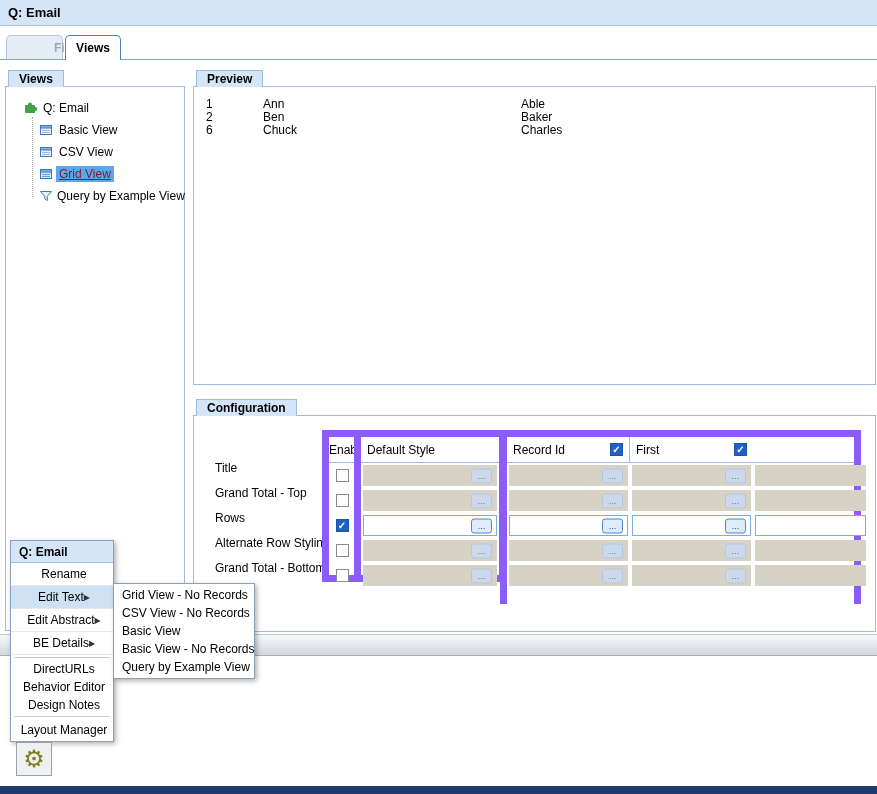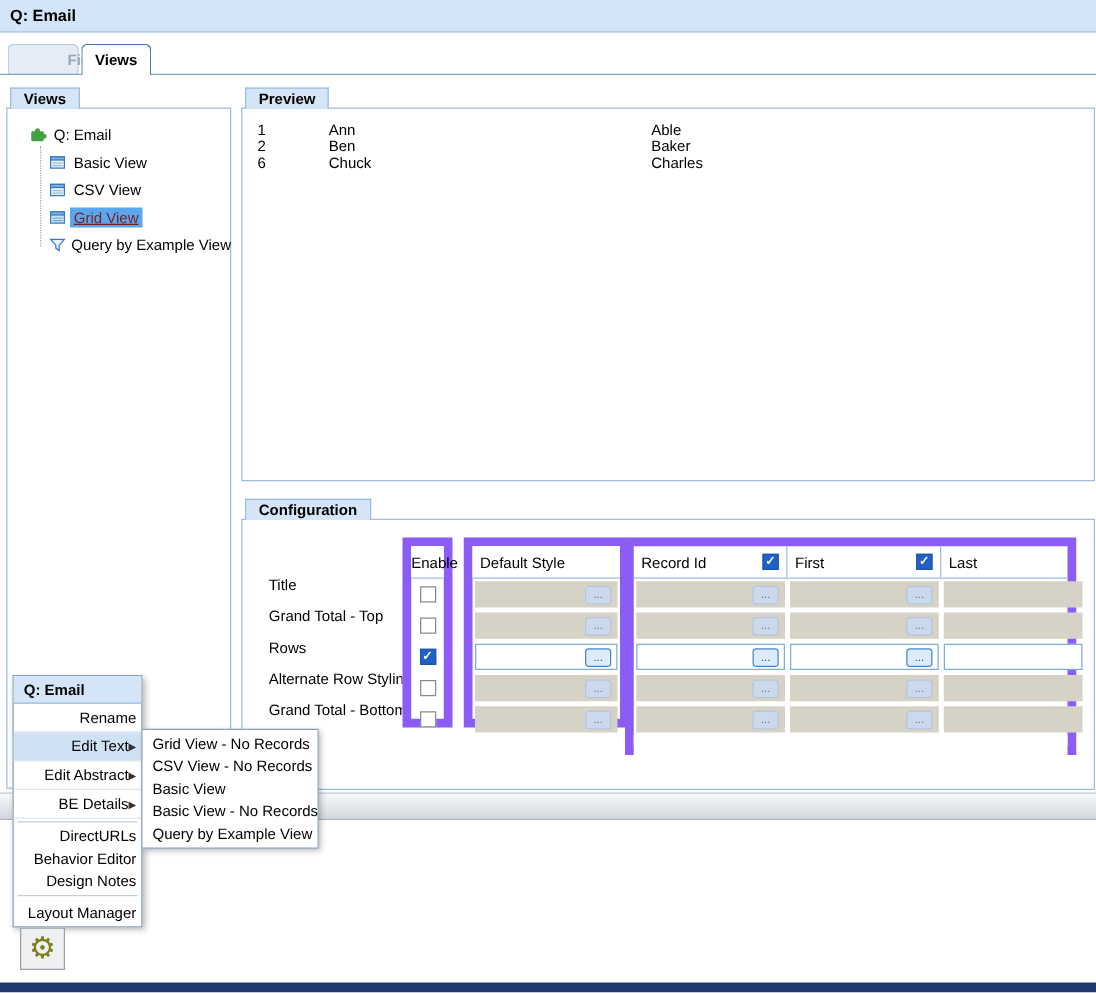--- a/index.html
+++ b/index.html
@@ -41,21 +41,21 @@
   .preview-rows{position:relative;padding-top:11px;}
   .preview-row{position:relative;height:13px;line-height:13px;}
   .pv-id{position:absolute;left:12px;}
   .pv-first{position:absolute;left:69px;}
   .pv-last{position:absolute;left:327px;text-align:center;}
 
   
   .cfg-row-label{position:absolute;left:21px;width:110px;height:25px;line-height:25px;white-space:nowrap;}
   .cfg-box{position:absolute;border:7px solid #8b5cf6;background:#fff;}
   .cfg-enable-box{left:128px;top:14px;width:40px;height:152px;}
-  .cfg-style-box{left:177px;top:14px;width:132px;height:152px;}
+  .cfg-style-box{left:160px;top:14px;width:152px;height:152px;}
   .cfg-group-box{left:306px;top:14px;width:361px;height:174px;}
   .cfg-col-header{height:26px;line-height:26px;border-bottom:1px solid #9dbde0;background:#fff;
     padding-left:6px;white-space:nowrap;}
   .cfg-enable-box .cfg-col-header{text-align:center;padding-left:0;}
   .cb-cell{height:25px;display:flex;align-items:center;justify-content:center;}
   .cb{width:13px;height:13px;border:1px solid #8a8a8a;background:#fff;display:inline-flex;
     align-items:center;justify-content:center;font-size:10px;line-height:11px;cursor:pointer;}
   .cb.checked{background:#2160c4;border-color:#1d54ad;color:#fff;font-weight:bold;}
   .style-cell{position:relative;height:25px;}
   .style-cell .pad{position:absolute;left:2px;right:2px;top:2px;bottom:2px;background:#d6d2c6;}
@@ -74,21 +74,21 @@
 
   
   .graybar{position:absolute;left:0;top:634px;width:877px;height:22px;z-index:1;
     background:linear-gradient(#f7f8f9,#d2d7dd);border-top:1px solid #c3c9d0;border-bottom:1px solid #a9b0b8;}
 
   
   .menu{position:absolute;left:10px;top:540px;width:104px;background:#fff;border:1px solid #8aa0b8;
     box-shadow:2px 2px 5px rgba(0,0,0,0.3);z-index:10;}
   .menu-header{background:#d3e5f7;font-weight:bold;height:22px;line-height:22px;padding-left:8px;
     border-bottom:1px solid #9dbde0;}
-  .menu-item{height:23px;display:flex;align-items:center;justify-content:flex-end;
+  .menu-item{height:23px;display:flex;align-items:center;justify-content:center;
     padding:0 4px 0 8px;border-bottom:1px solid #e2e8ef;cursor:pointer;white-space:nowrap;}
   .menu-item.hl{background:#cfe2f4;}
   .menu-item .arrow{font-size:8px;color:#333;}
   .menu-item.small{height:18px;border-bottom:none;}
   .menu-item.lastitem{height:22px;border-bottom:none;}
   .menu-sep{height:1px;background:#c6ced8;margin:2px 3px;}
 
   
   .submenu{position:absolute;left:113px;top:583px;width:142px;background:#fff;border:1px solid #8aa0b8;
     box-shadow:2px 2px 5px rgba(0,0,0,0.3);z-index:11;padding:2px 0;}
@@ -253,23 +253,20 @@
           <span class="cb checked">
               <span>✓</span>
             </span>
         </div>
         <div class="gh-cell">
           <span>First</span>
           <span class="cb checked">
               <span>✓</span>
             </span>
         </div>
-        <div class="gh-cell">
-          <span>Last</span>
-        </div>
       </div>
 
       <div class="cfg-group-row">
         <div class="g-cell style-cell">
             <div class="pad"></div>
             <button class="dots">...</button>
           </div>
         <div class="g-cell style-cell">
             <div class="pad"></div>
             <button class="dots">...</button>

